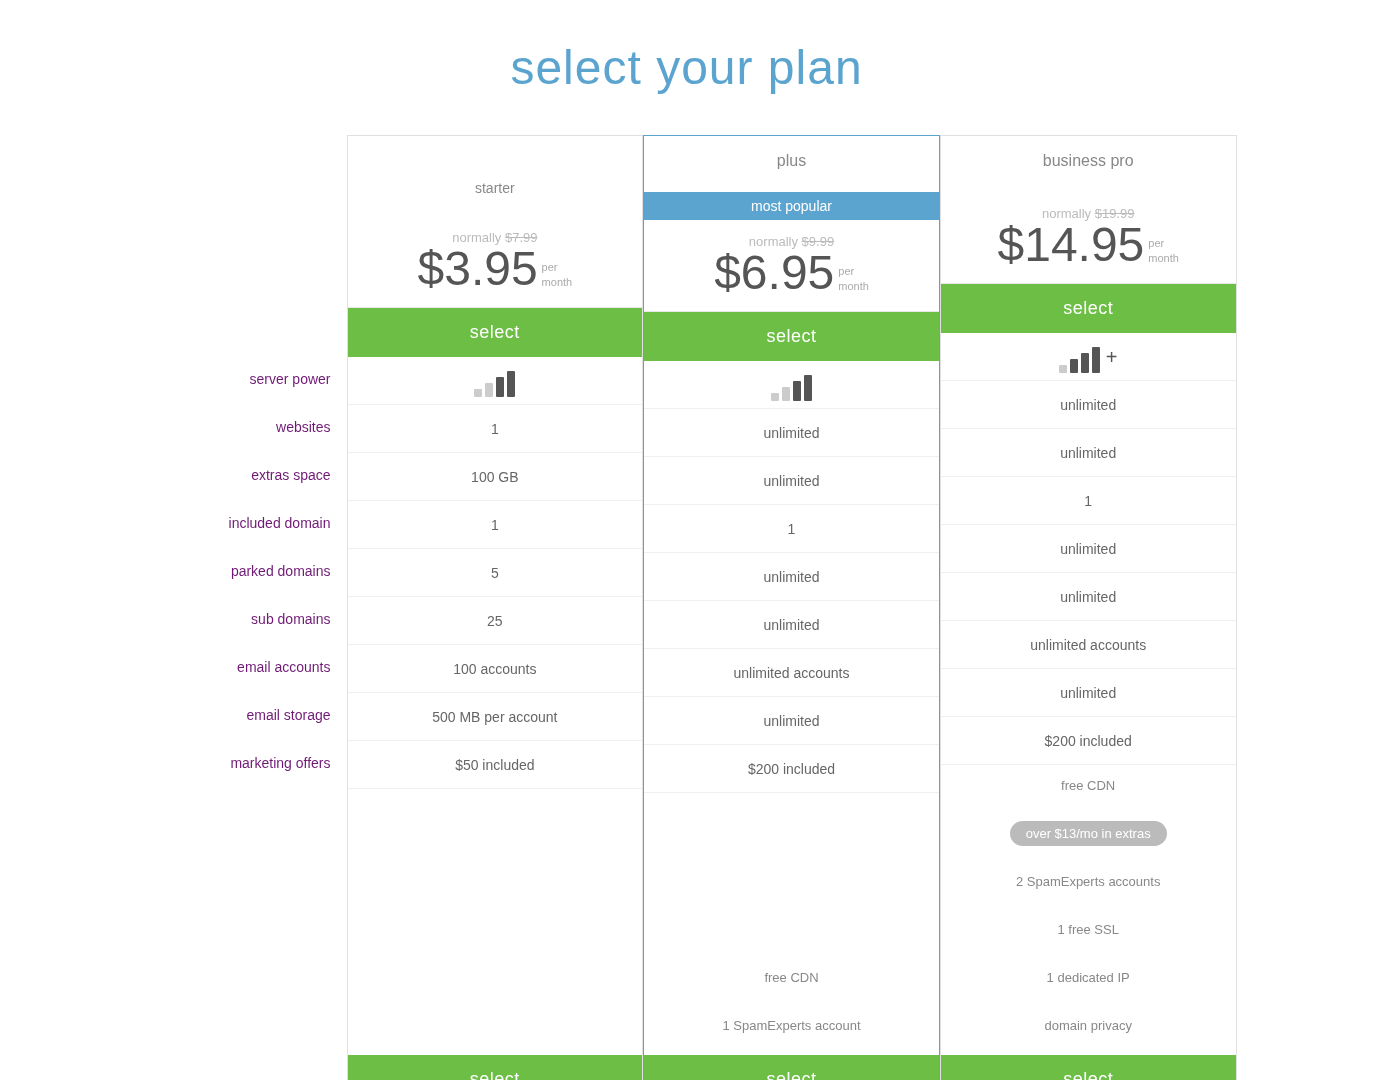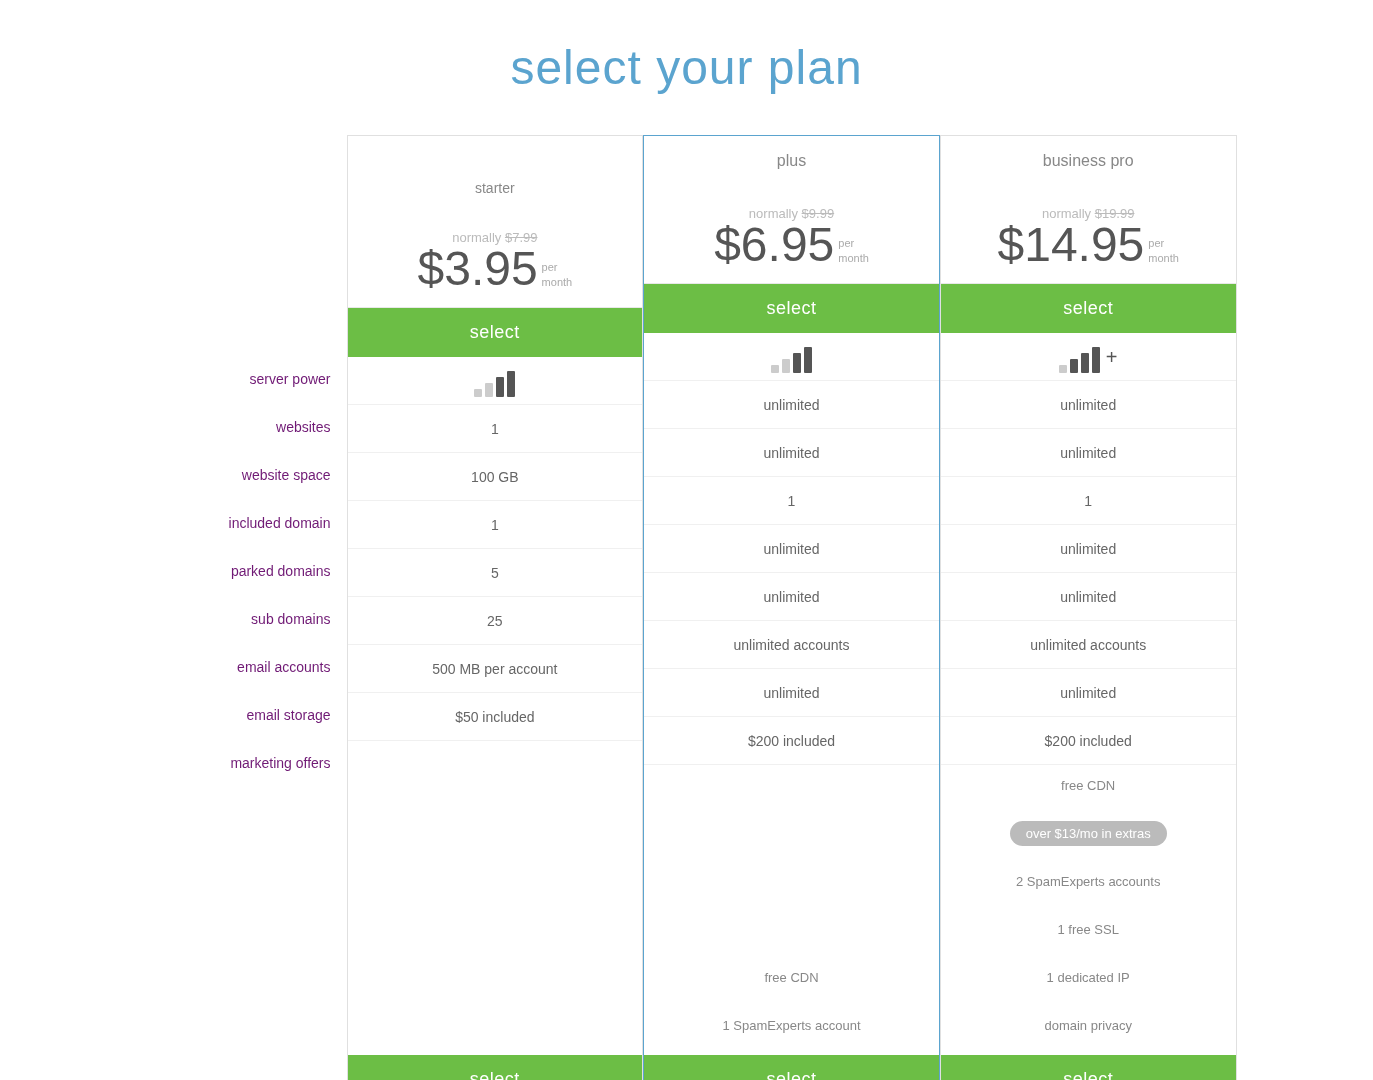--- a/index.html
+++ b/index.html
@@ -231,21 +231,21 @@
 </head>
 <body>
 
 <h1>select your plan</h1>
 
 <div class="plans-wrapper">
 
   <div class="labels-col">
     <div class="label-row">server power</div>
     <div class="label-row">websites</div>
-    <div class="label-row">website space</div>
+    <div class="label-row">extras space</div>
     <div class="label-row">included domain</div>
     <div class="label-row">parked domains</div>
     <div class="label-row">sub domains</div>
     <div class="label-row">email accounts</div>
     <div class="label-row">email storage</div>
     <div class="label-row">marketing offers</div>
   </div>
 
   <div class="plans-cols">
 
@@ -269,34 +269,36 @@
             <div class="bar bar-2"></div>
             <div class="bar bar-3 active"></div>
             <div class="bar bar-4 active"></div>
           </div>
         </div>
         <div class="data-row">1</div>
         <div class="data-row">100 GB</div>
         <div class="data-row">1</div>
         <div class="data-row">5</div>
         <div class="data-row">25</div>
+        <div class="data-row">100 accounts</div>
         <div class="data-row">500 MB per account</div>
         <div class="data-row">$50 included</div>
       </div>
       <div class="plan-footer">
         
         <div style="height: 80px;"></div>
         <button class="select-btn">select</button>
       </div>
     </div>
 
     <div class="plan-col popular">
       <div class="plan-header">
         <div class="plan-label-above">plus</div>
       </div>
+      <div class="popular-badge">most popular</div>
       <div class="price-box">
         <div class="normally">normally <s>$9.99</s></div>
         <div class="price-main">
           <span class="price-dollar">$6.95</span>
           <span class="price-per">per<br>month</span>
         </div>
       </div>
       <button class="select-btn">select</button>
       <div class="plan-rows">
         <div class="data-row">

